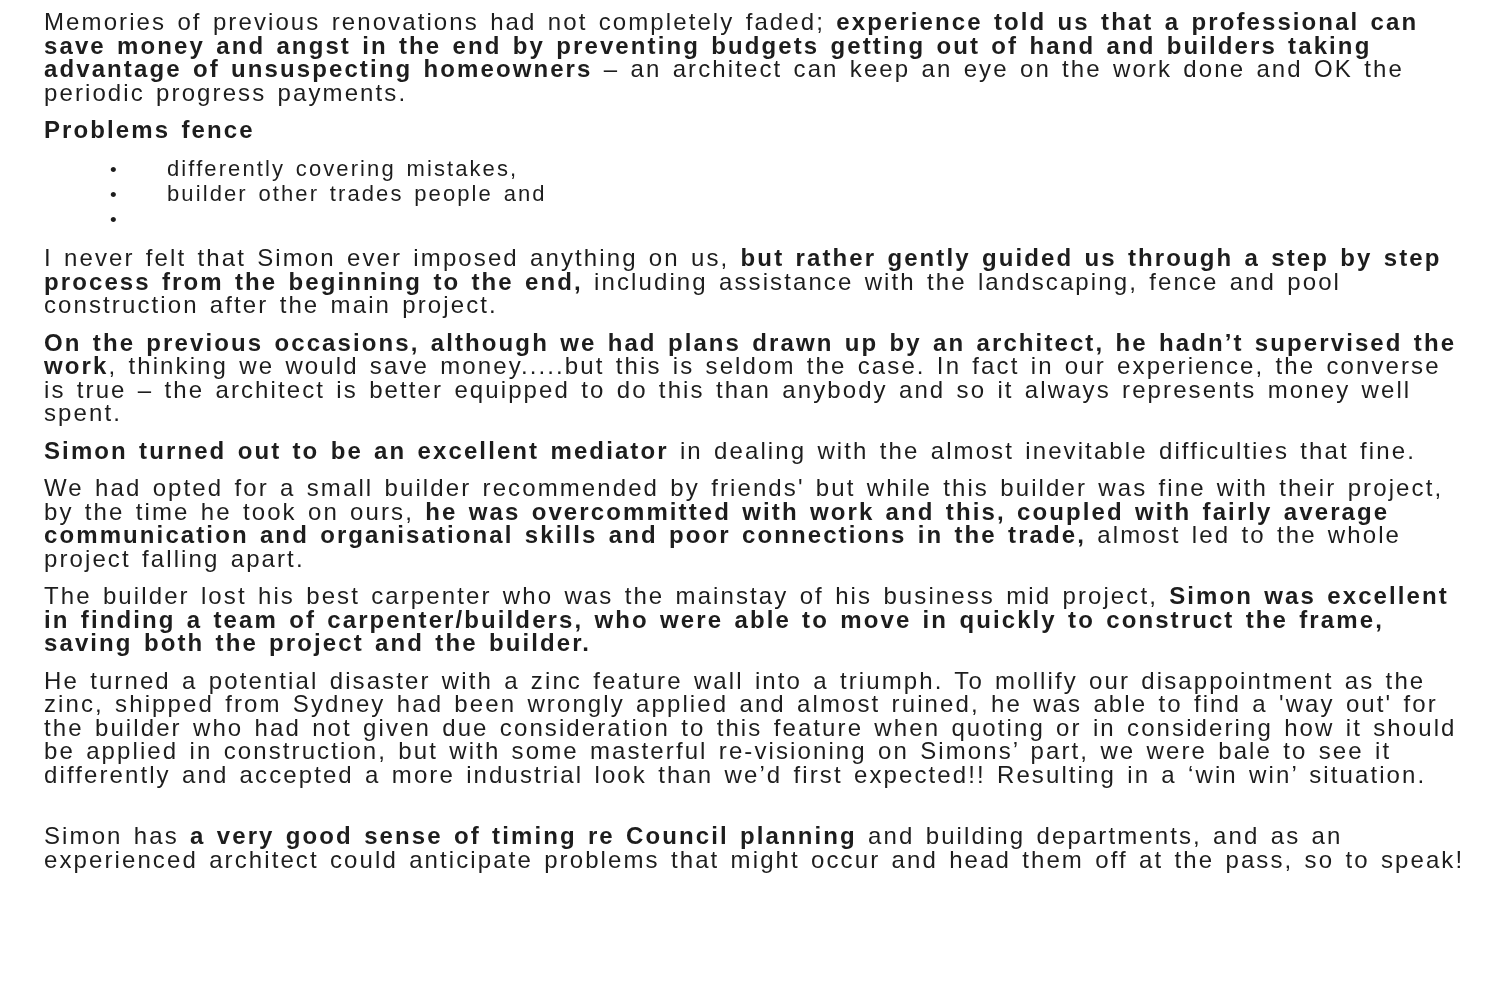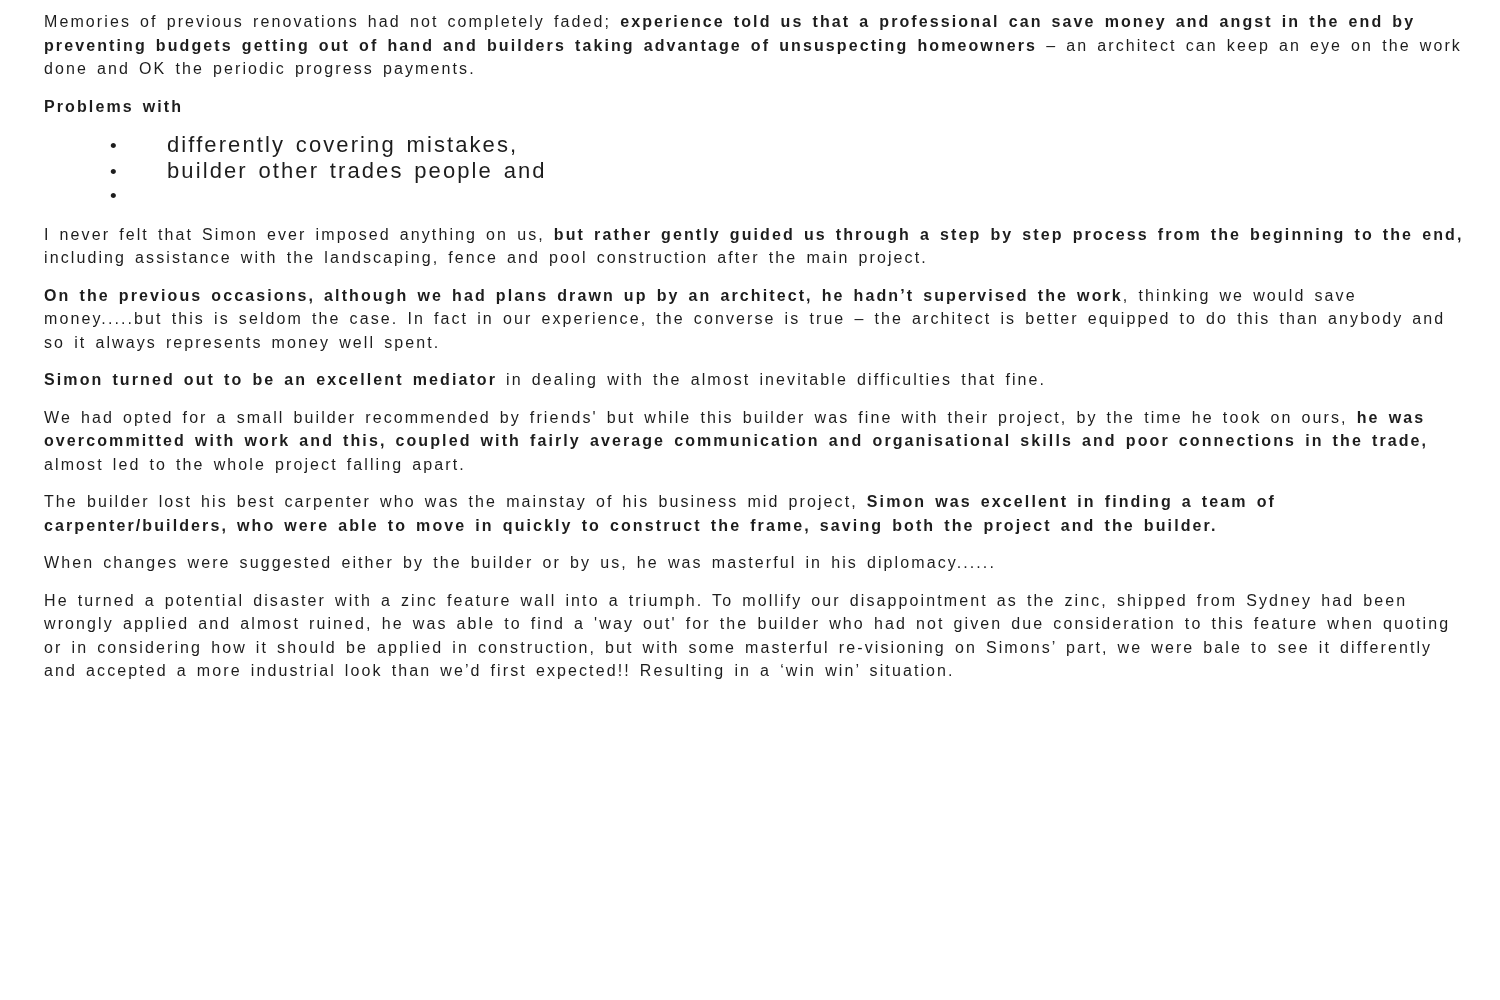--- a/index.html
+++ b/index.html
@@ -13,21 +13,21 @@
   }
   .page {
     box-sizing: border-box;
     width: 1500px;
     height: 1000px;
     padding: 10px 32px 0 44px;
     color: #1d1d1d;
   }
   .para {
     margin: 14px 0 0 0;
-    font-size: 16px;
+    font-size: 24px;
     line-height: 23.5px;
     letter-spacing: 2.1px;
     word-spacing: 2.5px;
   }
   .para.first { margin-top: 0; }
   .para.extra-gap { margin-top: 38px; }
   .b { font-weight: 700; }
   .heading { font-weight: 700; }
   .bullets {
     list-style: none;
@@ -50,21 +50,21 @@
   }
   .li-text { flex: 1; }
 </style>
 </head>
 <body>
 
 <div class="page">
 
   <p class="para first"><span>Memories of previous renovations had not completely faded; </span><span class="b">experience told us that a professional can save money and angst in the end by preventing budgets getting out of hand and builders taking advantage of unsuspecting homeowners</span><span> – an architect can keep an eye on the work done and OK the periodic progress payments.</span></p>
 
-  <p class="para heading">Problems with</p>
+  <p class="para heading">Problems fence</p>
 
   <ul class="bullets">
     <li class="bullet-item">
         <span class="dot">•</span>
         <span class="li-text">differently covering mistakes,</span>
       </li>
     <li class="bullet-item">
         <span class="dot">•</span>
         <span class="li-text">builder other trades people and</span>
       </li>
@@ -76,18 +76,18 @@
   <p class="para"><span>I never felt that Simon ever imposed anything on us, </span><span class="b">but rather gently guided us through a step by step process from the beginning to the end,</span><span> including assistance with the landscaping, fence and pool construction after the main project.</span></p>
 
   <p class="para"><span class="b">On the previous occasions, although we had plans drawn up by an architect, he hadn’t supervised the work</span><span>, thinking we would save money.....but this is seldom the case. In fact in our experience, the converse is true – the architect is better equipped to do this than anybody and so it always represents money well spent.</span></p>
 
   <p class="para"><span class="b">Simon turned out to be an excellent mediator</span><span> in dealing with the almost inevitable difficulties that fine.</span></p>
 
   <p class="para"><span>We had opted for a small builder recommended by friends' but while this builder was fine with their project, by the time he took on ours, </span><span class="b">he was overcommitted with work and this, coupled with fairly average communication and organisational skills and poor connections in the trade,</span><span> almost led to the whole project falling apart.</span></p>
 
   <p class="para"><span>The builder lost his best carpenter who was the mainstay of his business mid project, </span><span class="b">Simon was excellent in finding a team of carpenter/builders, who were able to move in quickly to construct the frame, saving both the project and the builder.</span></p>
 
-  <p class="para"><span>When changes were suggested either by the builder or by us, he was masterful in his diplomacy......</span></p>
 
   <p class="para"><span>He turned a potential disaster with a zinc feature wall into a triumph. To mollify our disappointment as the zinc, shipped from Sydney had been wrongly applied and almost ruined, he was able to find a 'way out' for the builder who had not given due consideration to this feature when quoting or in considering how it should be applied in construction, but with some masterful re-visioning on Simons’ part, we were bale to see it differently and accepted a more industrial look than we’d first expected!! Resulting in a ‘win win’ situation.</span></p>
 
+  <p class="para extra-gap"><span>Simon has </span><span class="b">a very good sense of timing re Council planning</span><span> and building departments, and as an experienced architect could anticipate problems that might occur and head them off at the pass, so to speak!</span></p>
 
 </div>
 
 </body></html>

